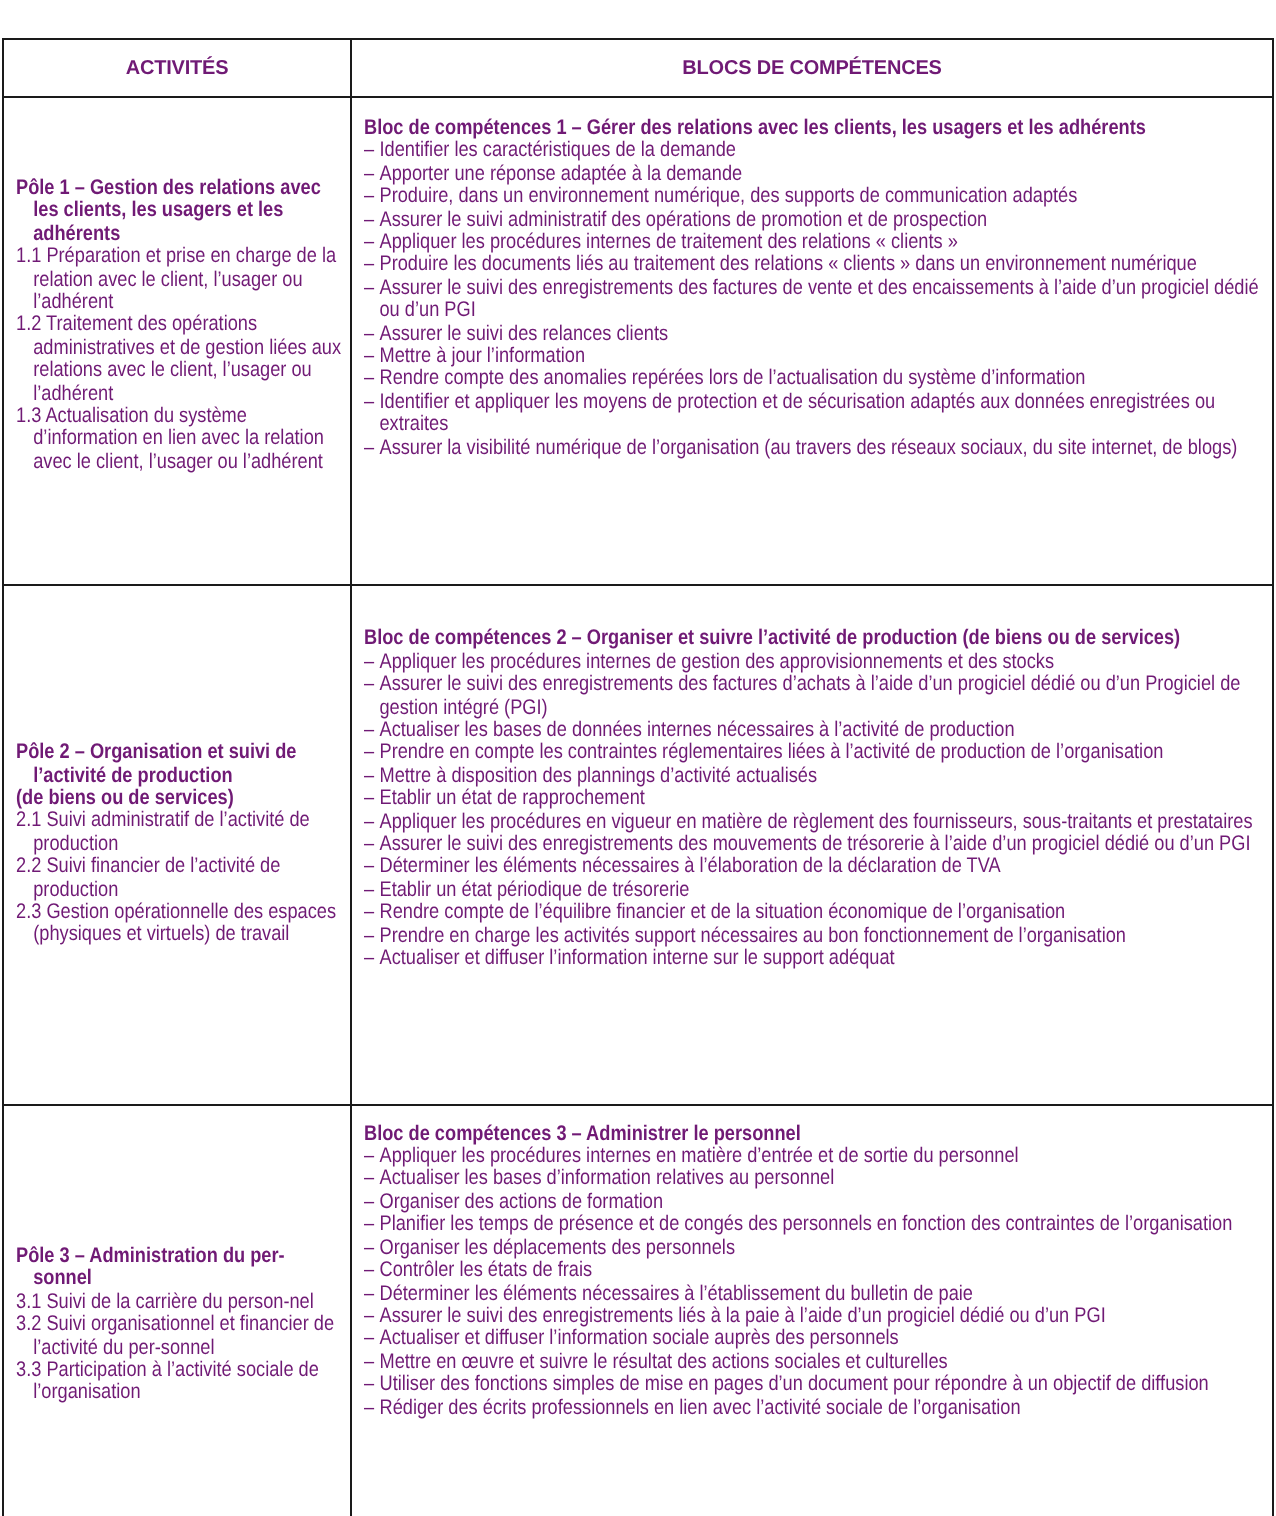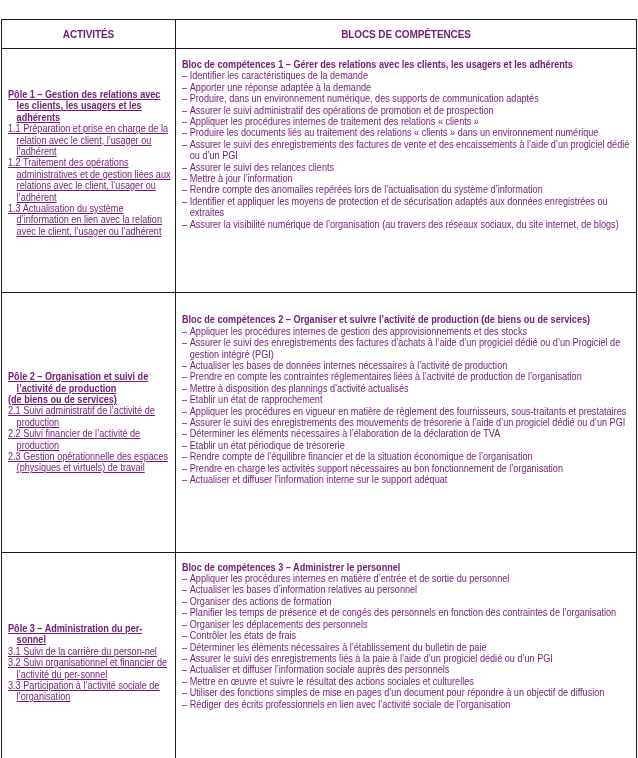--- a/index.html
+++ b/index.html
@@ -19,21 +19,21 @@
   .tbl th {
     height: 28px;
     font-size: 10px;
     font-weight: bold;
     text-align: center;
     vertical-align: middle;
     letter-spacing: -0.1px;
   }
   .col-act { width: 174px; }
   .col-blk { width: 461px; }
-  .act-cell { vertical-align: middle; padding: 0 4px 0 6px !important; text-decoration: underline; }
+  .act-cell { vertical-align: middle; padding: 0 4px 0 6px !important; }
   .blk-cell { vertical-align: middle; padding: 0 4px 0 6px !important; }
   .txt {
     font-size: 10.6px;
     line-height: 11.4px;
     transform: scaleX(0.86);
     transform-origin: left top;
     width: 116%;
   }
   .pole-title {
     font-weight: bold;

